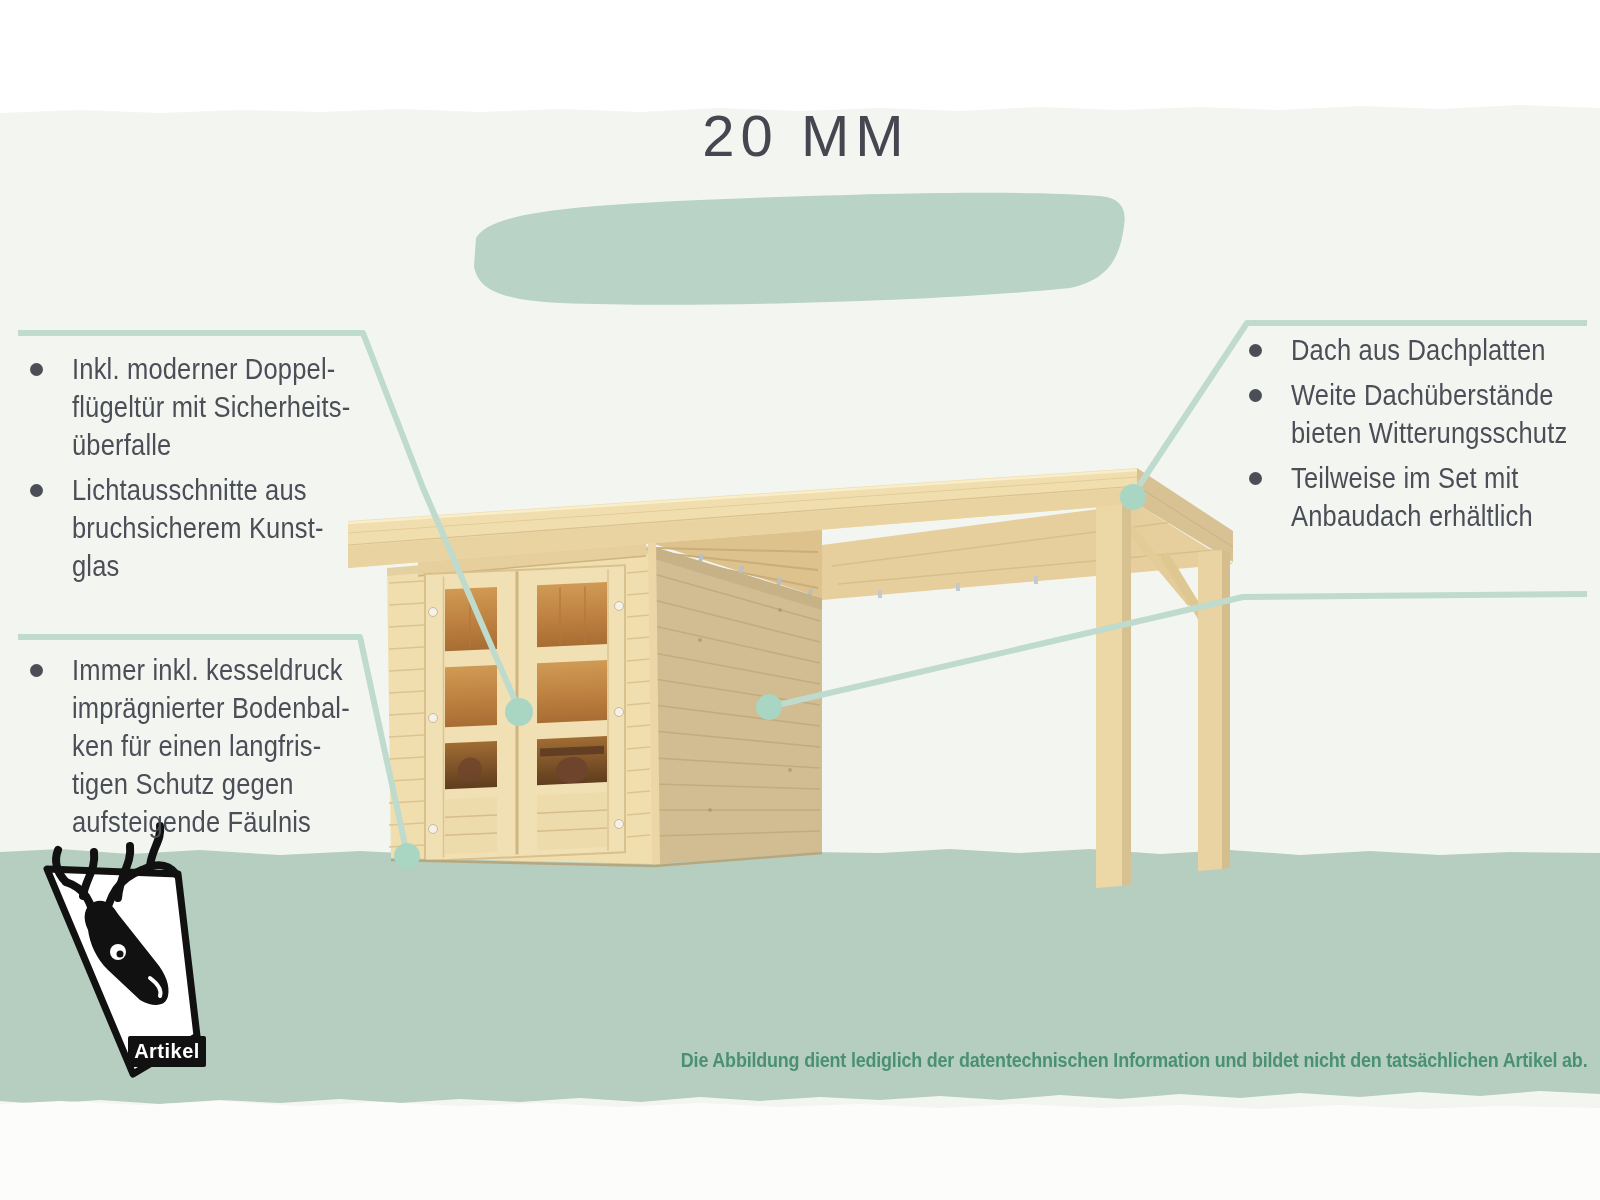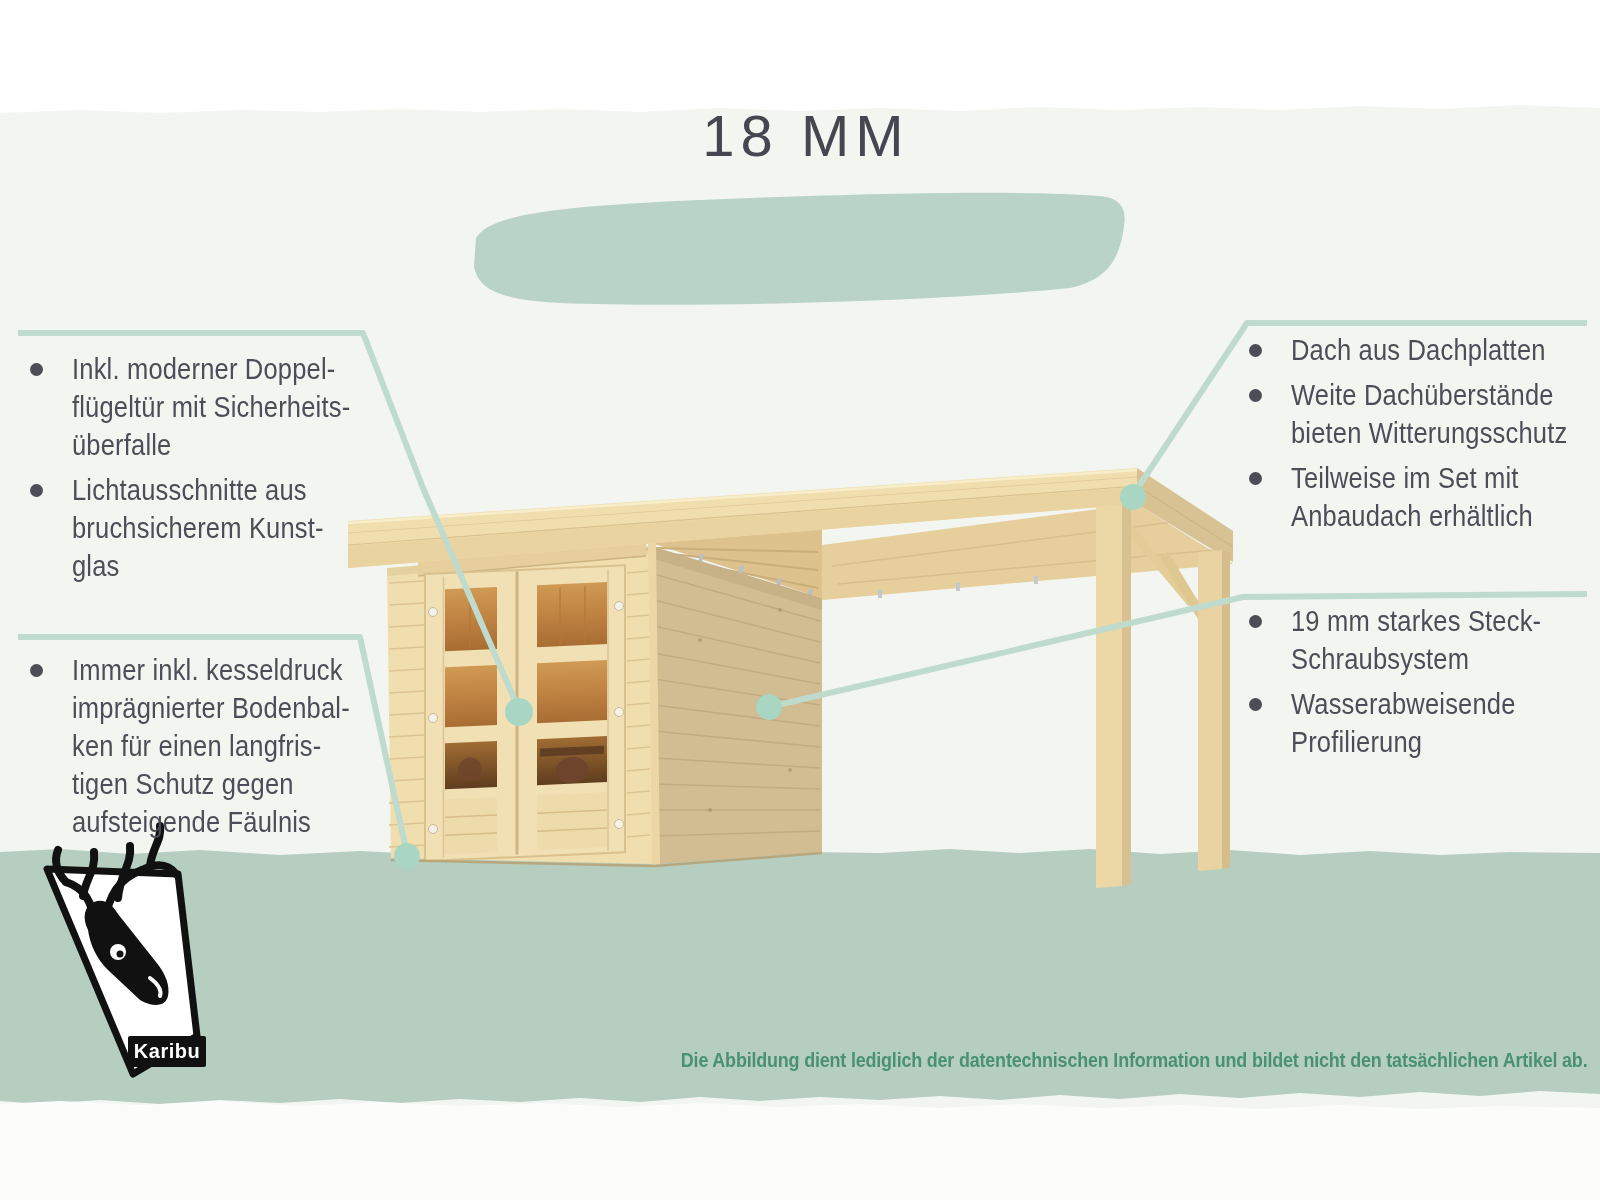--- a/index.html
+++ b/index.html
@@ -241,21 +241,21 @@
           <path d="M150,866 C152,848 162,840 160,826"></path>
         </g>
         <path fill="var(--logo-black,#111)" d="M88,930 C82,918 84,906 94,902 C104,898 112,904 118,914 L156,962 C166,974 170,986 168,996 C166,1006 154,1008 140,1000 L108,970 C96,958 90,944 88,930 Z"></path>
         <circle cx="118" cy="952" r="8" fill="#ffffff"></circle>
         <circle cx="120" cy="954" r="3.5" fill="var(--logo-black,#111)"></circle>
         <path d="M150,978 C158,984 162,990 160,996" stroke="#ffffff" stroke-width="4" fill="none" stroke-linecap="round"></path>
       </g>
     </g>
   </svg>
 
-  <div class="kicker">18 MM</div>
+  <div class="kicker">20 MM</div>
 
   <div class="callout co-lb">
     <div class="item">
       <span class="dot"></span>
       <span class="txt">Immer inkl. kesseldruck
 imprägnierter Bodenbal-
 ken für einen langfris-
 tigen Schutz gegen
 aufsteigende Fäulnis</span>
     </div>
@@ -286,29 +286,17 @@
       <span class="txt">Weite Dachüberstände
 bieten Witterungsschutz</span>
     </div>
     <div class="item">
       <span class="dot"></span>
       <span class="txt">Teilweise im Set mit
 Anbaudach erhältlich</span>
     </div>
   </div>
 
-  <div class="callout co-rb">
-    <div class="item">
-      <span class="dot"></span>
-      <span class="txt">19 mm starkes Steck-
-Schraubsystem</span>
-    </div>
-    <div class="item">
-      <span class="dot"></span>
-      <span class="txt">Wasserabweisende
-Profilierung</span>
-    </div>
-  </div>
 
   <div class="disclaimer">Die Abbildung dient lediglich der datentechnischen Information und bildet nicht den tatsächlichen Artikel ab.</div>
 
-  <div class="karibu-label">Karibu</div>
+  <div class="karibu-label">Artikel</div>
 </div>
 
 </body></html>

